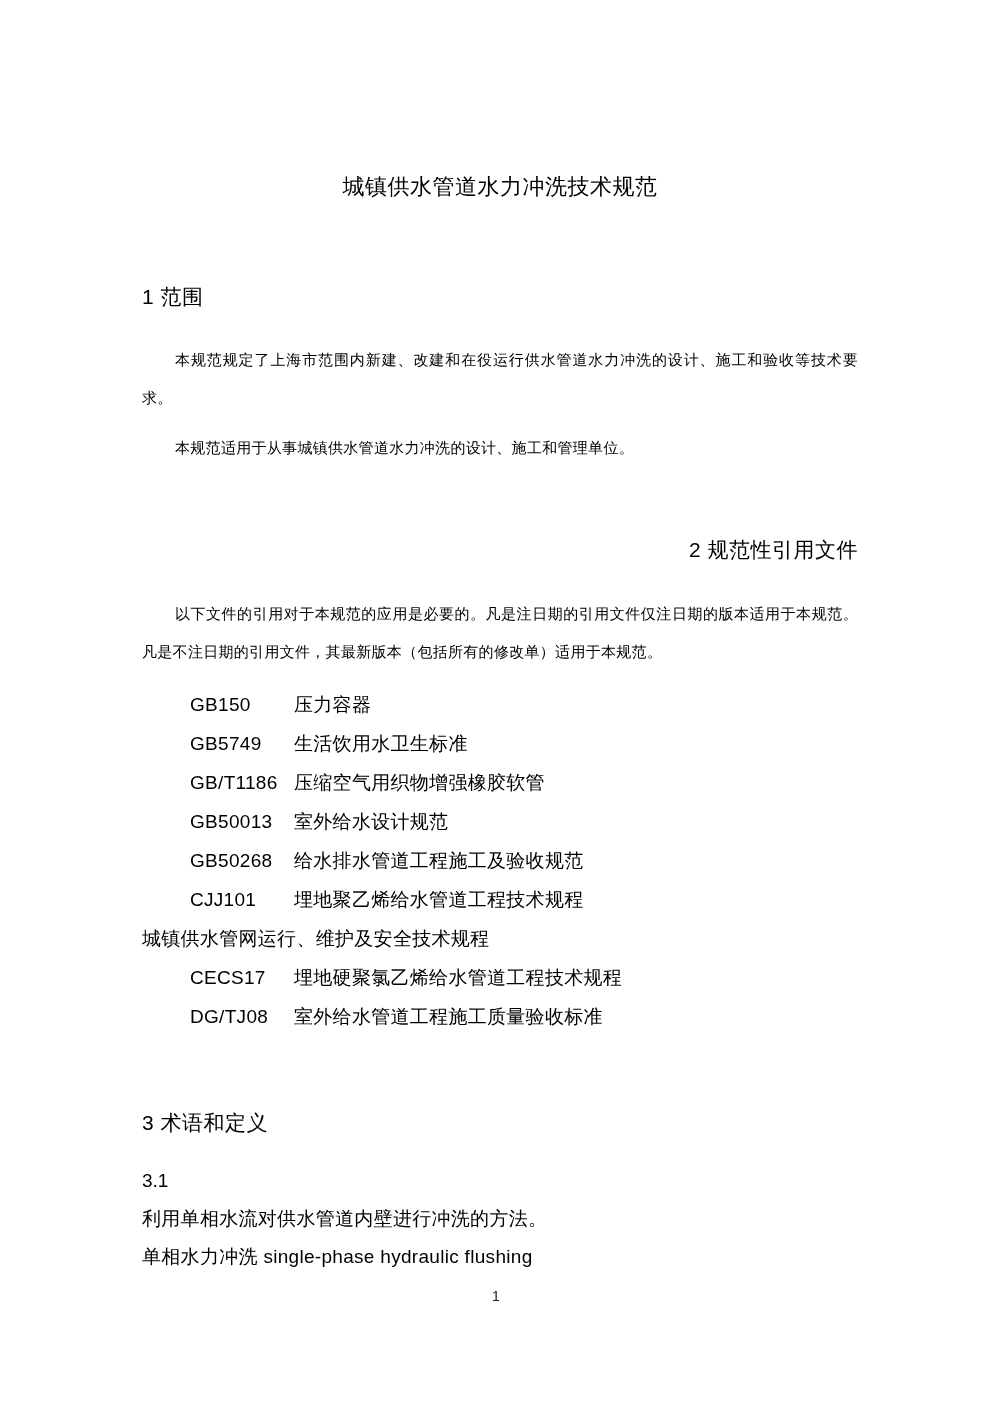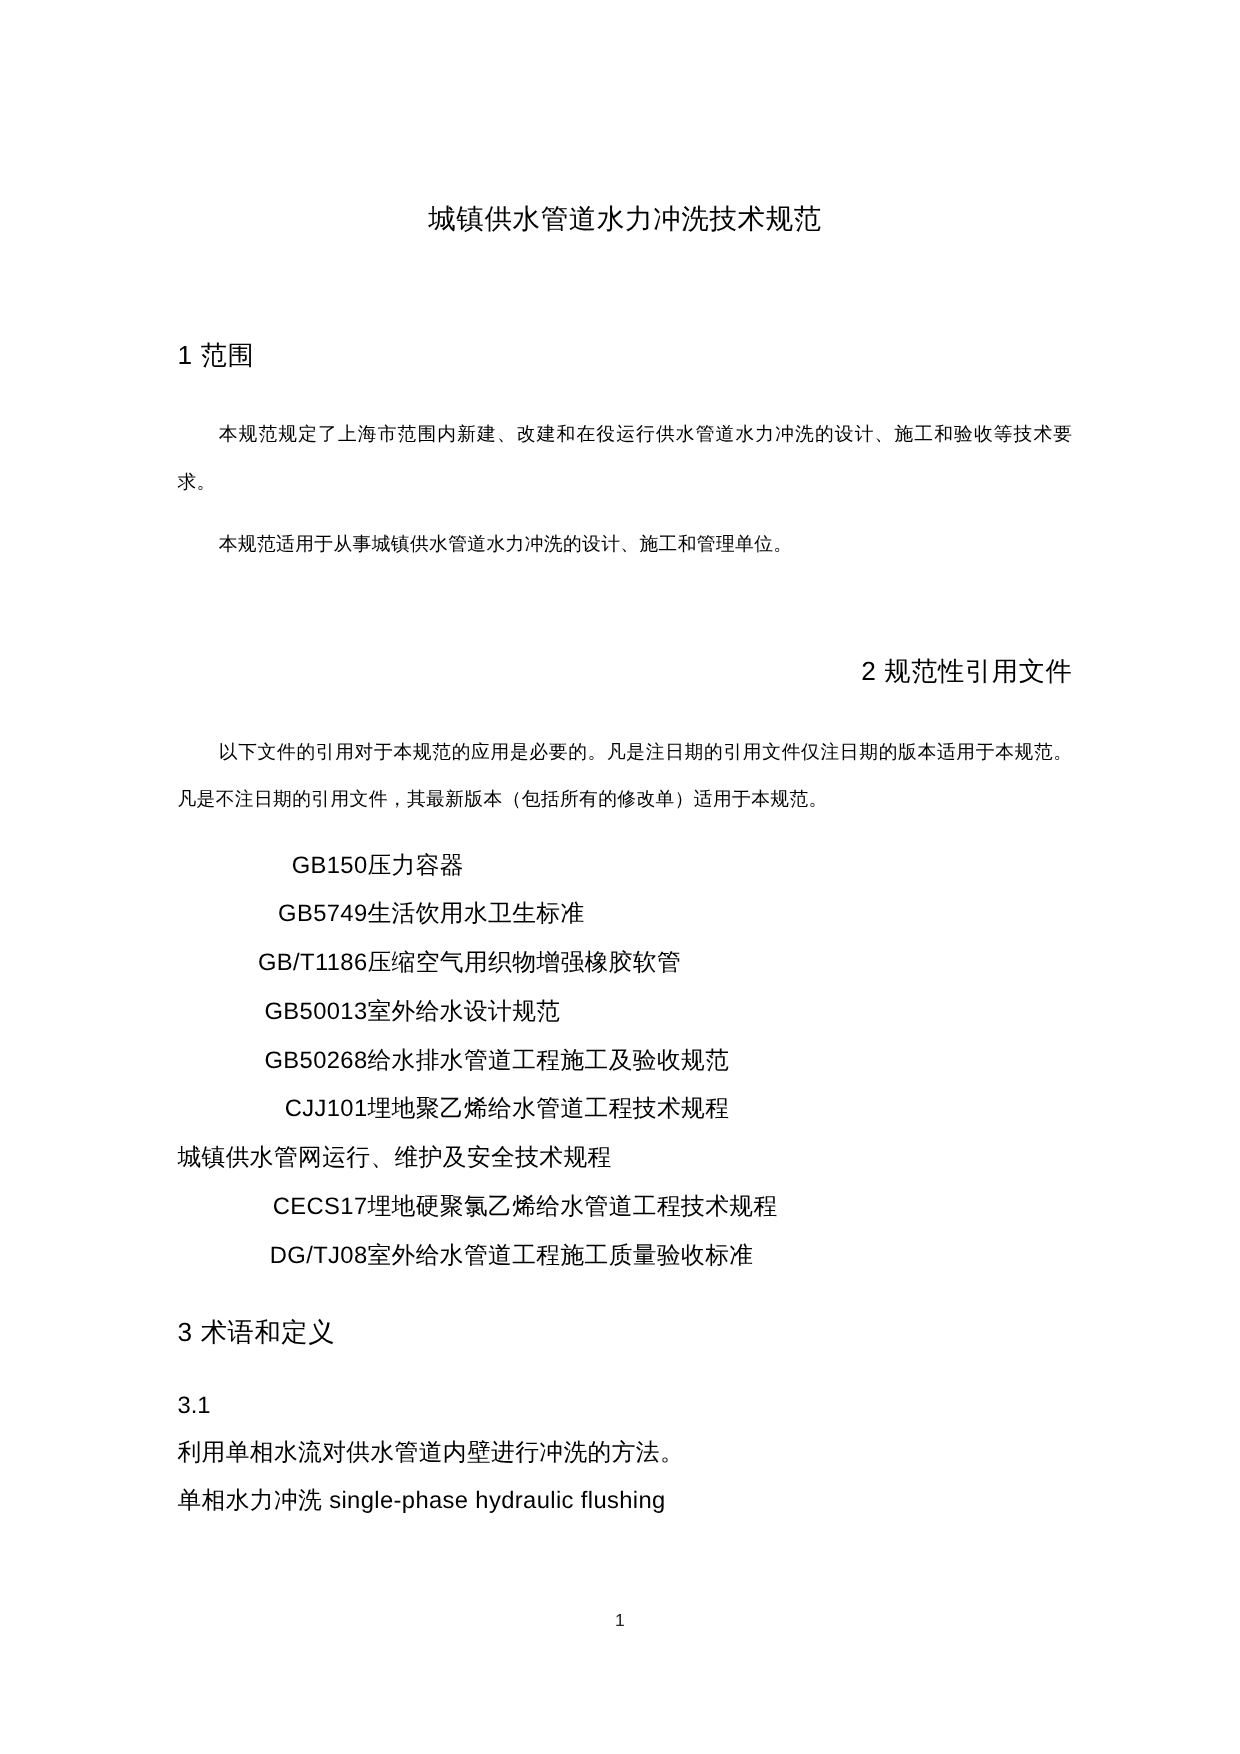--- a/index.html
+++ b/index.html
@@ -15,52 +15,51 @@
     position: relative;
     width: 992px;
     height: 1403px;
     background: #ffffff;
     margin: 0 auto;
     overflow: hidden;
   }
   .content {
     position: absolute;
     left: 142px;
-    top: 0;
+    top: 12px;
     width: 716px;
   }
   .doc-title {
     text-align: center;
     font-size: 22px;
     line-height: 1.4;
     margin-top: 160px;
     letter-spacing: 0.5px;
   }
   .h1 {
     font-size: 21px;
     line-height: 1.4;
     letter-spacing: 0.5px;
   }
   .h1.s1 { margin-top: 79px; }
   .h1.s2 { margin-top: 68px; text-align: right; }
-  .h1.s3 { margin-top: 28px; }
+  .h1.s3 { margin-top: 72px; }
   .para {
     font-size: 15px;
     line-height: 38px;
     text-align: justify;
     letter-spacing: 0.3px;
   }
   .para.indent {
     text-indent: 2.2em;
   }
   .p-first { margin-top: 30px; }
   .p-tight { margin-top: 12px; }
   .ref-list {
     margin-top: 14px;
-    text-align: right;
   }
   .ref-row {
     display: flex;
     font-size: 19px;
     line-height: 39px;
     letter-spacing: 0.3px;
   }
   .ref-code {
     width: 152px;
     padding-left: 48px;

